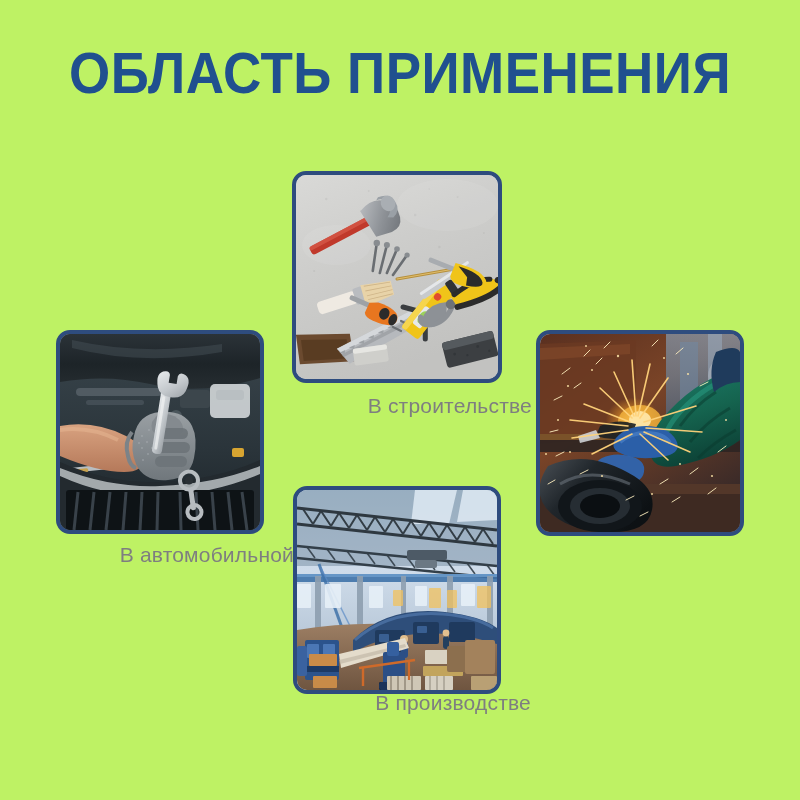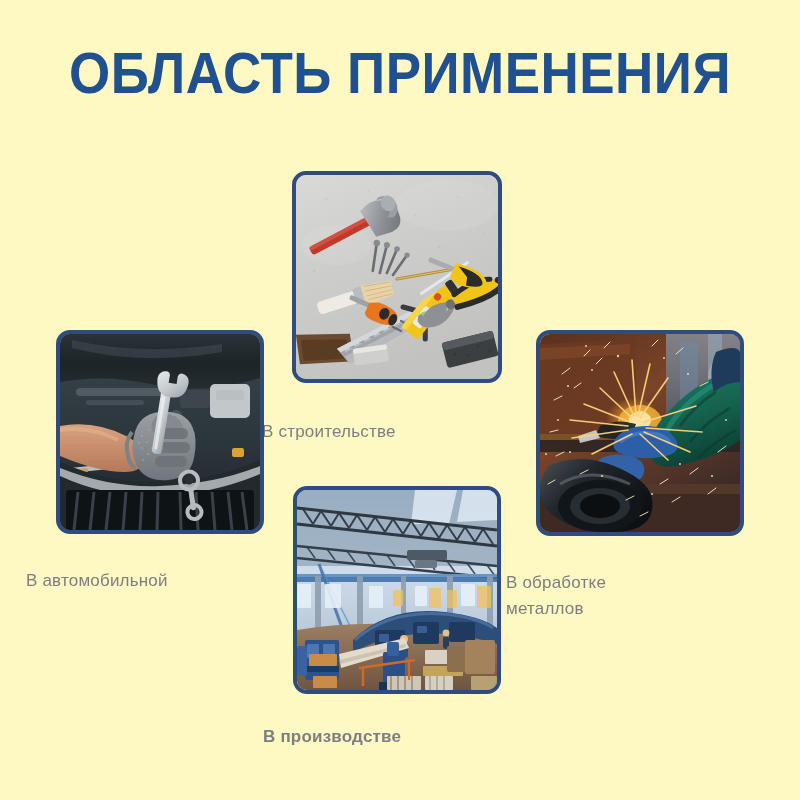--- a/index.html
+++ b/index.html
@@ -12,21 +12,21 @@
     background: #ffffff;
     font-family: "Liberation Sans", "DejaVu Sans", sans-serif;
     overflow: hidden;
     position: relative;
   }
 
   #page {
     position: relative;
     width: 800px;
     height: 800px;
-    background: #fef9c3;
+    background: #bef264;
   }
 
   
   .page-title {
     position: absolute;
     left: 0;
     top: 42px;
     width: 800px;
     text-align: center;
     color: #20508f;
@@ -56,45 +56,44 @@
   }
   .photo {
     position: absolute;
     left: 0; top: 0; right: 0; bottom: 0;
     overflow: hidden;
   }
   .caption {
     position: absolute;
     left: -30px;
     width: calc(100% + 60px);
-    text-align: left;
+    text-align: right;
     color: #7e7e80;
-    font-size: 17px;
+    font-size: 21px;
     line-height: 26px;
     font-weight: 400;
     letter-spacing: 0.2px;
-    margin-top: 26px;
   }
 
   
   #card-construction      { left: 292px; top: 171px; width: 210px; height: 212px; }
   #card-construction .photo-frame { width: 210px; height: 212px; }
   #card-construction .caption     { top: 222px; }
 
   #card-automotive        { left: 56px;  top: 330px; width: 208px; height: 148px; }
   #card-automotive .photo-frame   { width: 208px; height: 204px; }
   #card-automotive .caption       { top: 212px; }
 
   #card-metalwork         { left: 536px; top: 330px; width: 208px; height: 206px; }
   #card-metalwork .photo-frame    { width: 208px; height: 206px; }
   #card-metalwork .caption        { top: 214px; }
 
   #card-production        { left: 293px; top: 486px; width: 208px; height: 208px; }
   #card-production .photo-frame   { width: 208px; height: 208px; }
-  #card-production .caption       { top: 212px; font-weight: bold; }
+  #card-production .caption       { top: 204px; }
 
   
   .photo svg { display:block; width:100%; height:100%; }
 </style>
 </head>
 <body>
 
 <div id="page">
 
   <div class="page-title">ОБЛАСТЬ ПРИМЕНЕНИЯ</div>
@@ -510,24 +509,20 @@
             <circle cx="140" cy="130" r="1"></circle>
               <circle cx="172" cy="142" r="1.1"></circle>
             <circle cx="112" cy="160" r="1"></circle>
               <circle cx="46" cy="12" r="1"></circle>
             <circle cx="186" cy="86" r="1"></circle>
               <circle cx="6" cy="120" r="1"></circle>
           </g>
         </svg>
       </div>
     </div>
-    <div class="caption">
-      <div>В обработке</div>
-      <div>металлов</div>
-    </div>
   </div>
 
   <div class="card" id="card-production">
     <div class="photo-frame">
       <div class="photo">
         <svg viewBox="0 0 200 200" preserveAspectRatio="none" aria-hidden="true">
           <defs>
             <linearGradient id="hallg" x1="0" y1="0" x2="0" y2="1">
               <stop offset="0%" stop-color="#b9cfe0"></stop>
               <stop offset="40%" stop-color="#cfdcea"></stop>

